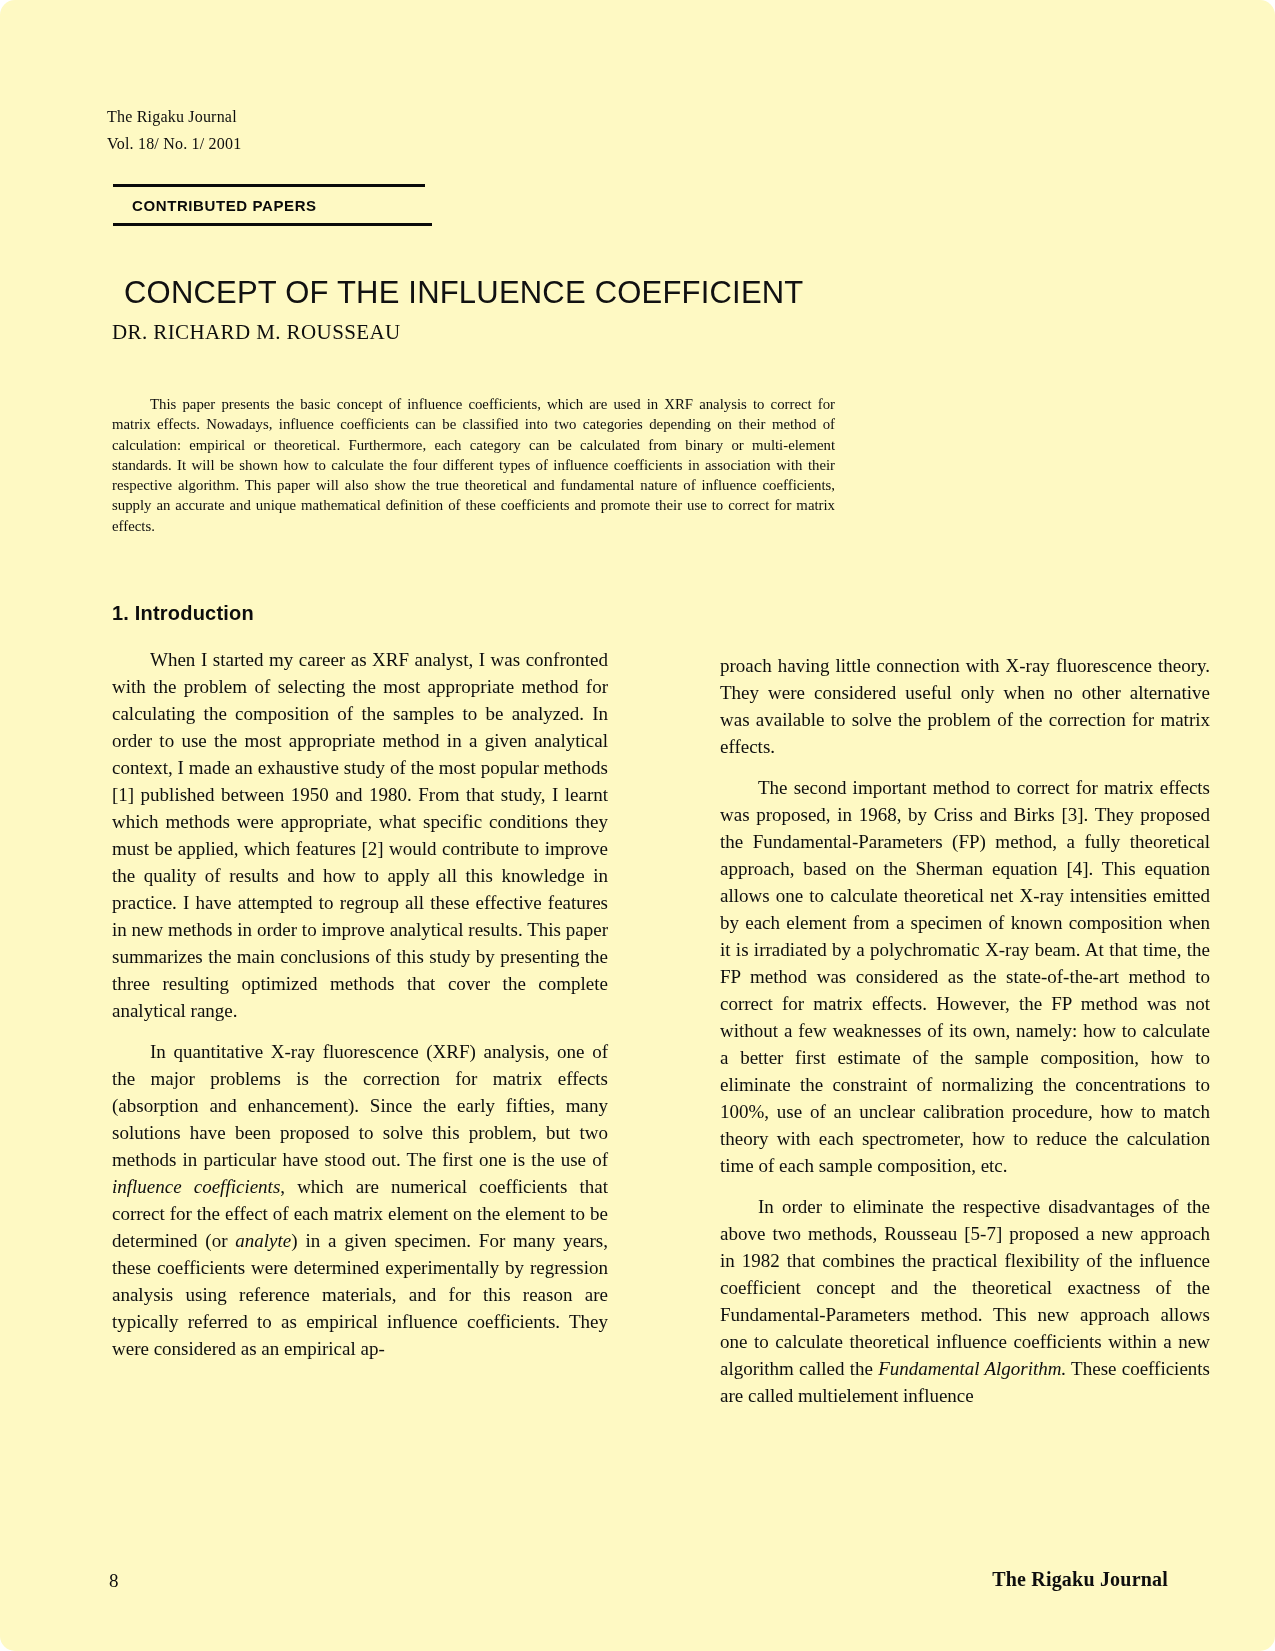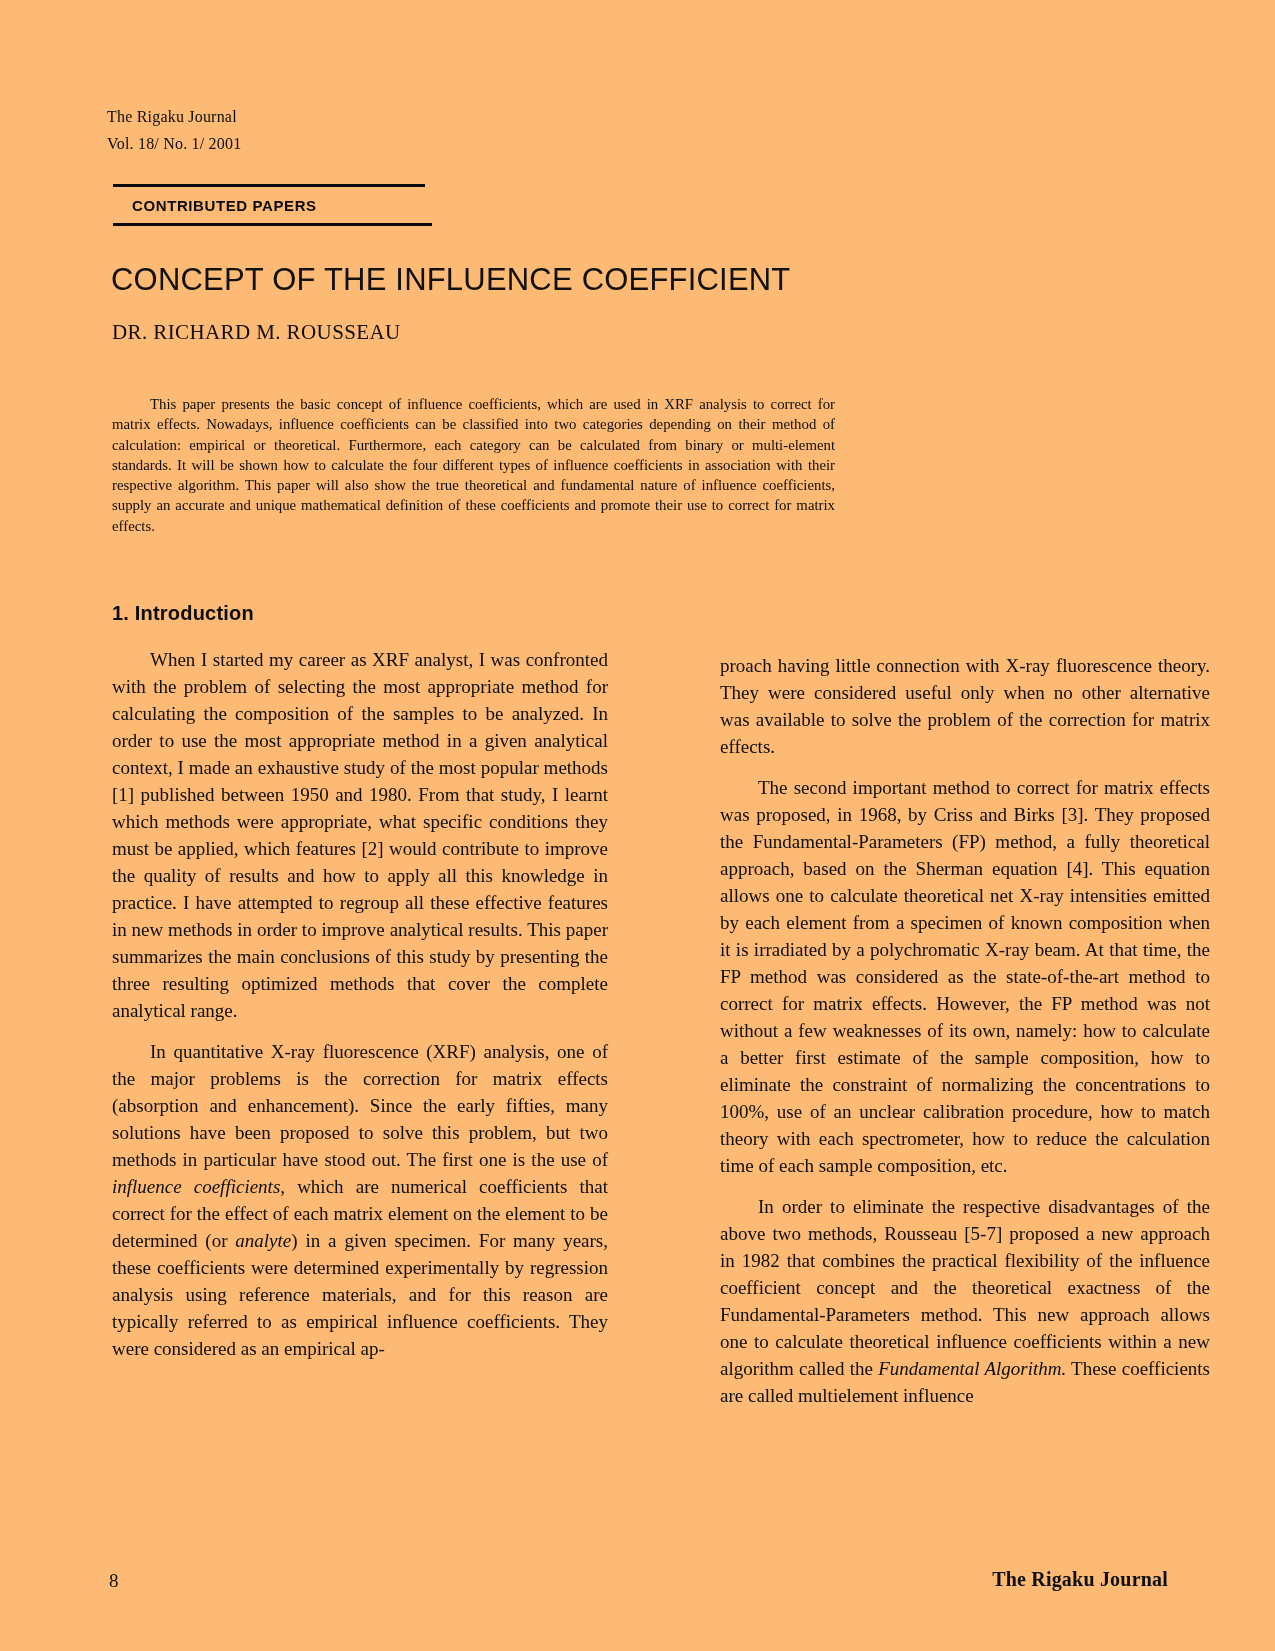--- a/index.html
+++ b/index.html
@@ -1,31 +1,31 @@
 <!DOCTYPE html>
 <html><head>
 <meta charset="utf-8">
 <style>
   html, body { margin:0; padding:0; background:#ffffff; }
   .page {
-    position:relative; width:1275px; height:1651px; background:#fdba74;
-    font-family:"Liberation Serif", serif; color:#0e0e0e; overflow:hidden;
+    position:relative; width:1275px; height:1651px; background:#fef9c3;
+    font-family:"Liberation Serif", serif; color:#0e0e0e; overflow:hidden;border-radius:15px;
   }
   .hdr { position:absolute; left:107px; top:103px; font-size:16px; line-height:27px; letter-spacing:0.2px; }
   .banner { position:absolute; left:113px; top:184px; }
   .rule { height:3px; background:#0a0a0a; }
   .rule-top { width:312px; }
   .rule-bottom { width:319px; }
   .banner-label {
     font-family:"Liberation Sans", sans-serif; font-weight:bold; font-size:15px;
     line-height:31px; padding:3px 0 2px 19px; letter-spacing:0.6px; color:#0a0a0a;
     white-space:nowrap;
   }
   .title {
-    position:absolute; left:111px; top:262px; margin:0; white-space:nowrap;
+    position:absolute; left:111px; top:262px; margin:13px; white-space:nowrap;
     font-family:"Liberation Sans", sans-serif; font-weight:normal; font-size:31px;
     letter-spacing:0.2px; color:#111111;
   }
   .author { position:absolute; left:112px; top:320px; font-size:21px; letter-spacing:0.4px; white-space:nowrap; }
   .abstract {
     position:absolute; left:112px; top:394px; width:723px; margin:0;
     font-size:14.8px; line-height:20.3px; text-align:justify; text-indent:38px;
     hyphens:none;
   }
   .col { position:absolute; text-align:justify; font-size:19px; line-height:27px; hyphens:none; }

